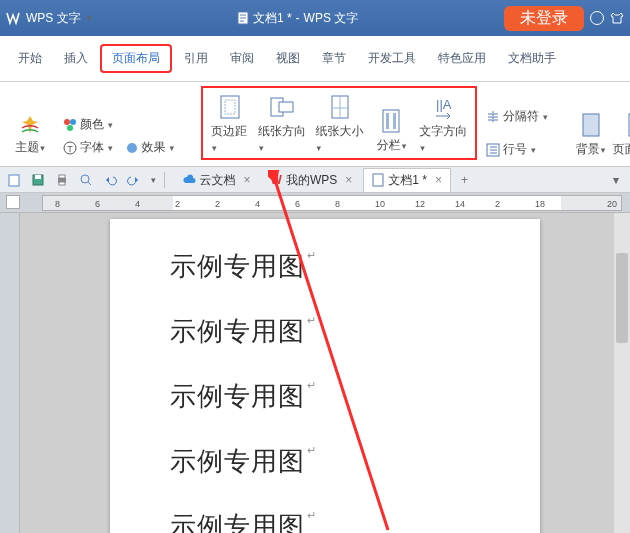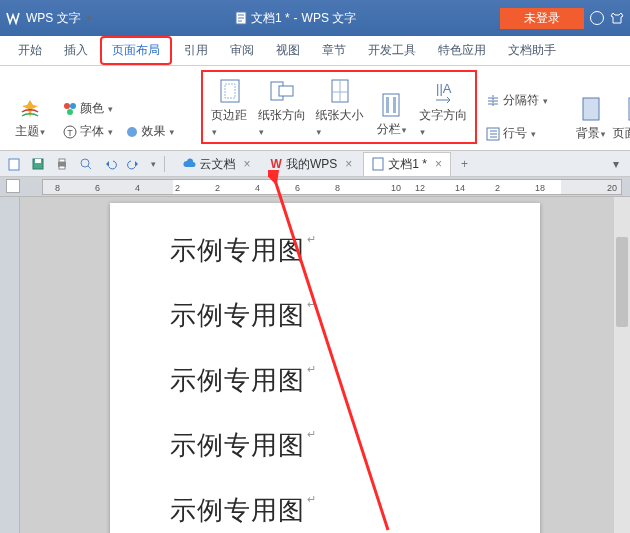--- a/index.html
+++ b/index.html
@@ -1,22 +1,22 @@
 <!DOCTYPE html>
 <html><head>
 <meta charset="utf-8">
 <style>
   * { margin: 0; padding: 0; box-sizing: border-box; font-family: "Microsoft YaHei", sans-serif; }
   body { width: 630px; height: 533px; background: #cfcfcf; overflow: hidden; font-size: 12px; color: #333; position: relative; }
   .titlebar { height: 36px; background: linear-gradient(#4a77b4,#3c6aa8); display: flex; align-items: center; color: #fff; font-size: 12px; }
   .titlebar .logo { width: 18px; height: 18px; margin: 0 4px; display:flex; align-items:center; justify-content:center;}
   .titlebar .center { flex:1; text-align:center; display:flex; align-items:center; justify-content:center; gap:4px;}
   .titlebar .right { display:flex; align-items:center; gap:6px; padding-right:6px;}
-  .login-btn { background:#f25d30; color:#fff; padding:2px 24px; font-size:12px;}
-  .menubar { height: 30px; background:#fff; border-bottom:1px solid #d0d0d0; display:flex; align-items:center; padding:0 8px; gap:2px;}
+  .login-btn { background:#f25d30; color:#fff; padding:2px 16px; font-size:16px;border-radius:6px;}
+  .menubar { height: 46px; background:#fff; border-bottom:1px solid #d0d0d0; display:flex; align-items:center; padding:0 8px; gap:2px;}
   .menu-item { padding:4px 10px; cursor:pointer; color:#4a5a70; }
   .menu-item.active { color:#2e6fd0; }
   .hl-red { border:2px solid #ff2a2a; border-radius:4px; }
   .ribbon { background:#fff; border-bottom:1px solid #c8c8c8; padding:4px 6px 6px; display:flex; align-items:flex-end; gap:6px; position:relative;}
   .rb-group { display:flex; flex-direction:column; align-items:center; gap:2px; padding:2px 4px;}
   .rb-btn { display:flex; flex-direction:column; align-items:center; justify-content:flex-end; gap:3px; min-width:40px; padding:2px 2px; cursor:pointer;}
   .rb-small { display:flex; align-items:center; gap:3px; font-size:12px; padding:2px 3px; cursor:pointer;}
   .rb-label { font-size:12px; color:#444; white-space:nowrap;}
   .dd { font-size:9px; color:#666; margin-left:1px;}
   .boxed-group { border:2px solid #ff2a2a; padding:4px 6px 2px; display:flex; gap:6px; align-items:flex-end;}
@@ -309,21 +309,21 @@
   <div class="ruler">
     <div class="page-region"></div>
   <span class="tick" style="left: 12px;">8</span>
       <span class="tick" style="left: 52px;">6</span>
       <span class="tick" style="left: 92px;">4</span>
       <span class="tick" style="left: 132px;">2</span>
       <span class="tick" style="left: 172px;">2</span>
       <span class="tick" style="left: 212px;">4</span>
       <span class="tick" style="left: 252px;">6</span>
       <span class="tick" style="left: 292px;">8</span>
-      <span class="tick" style="left: 348px;">10</span>
+      <span class="tick" style="left: 332px;">10</span>
       <span class="tick" style="left: 372px;">12</span>
       <span class="tick" style="left: 412px;">14</span>
       <span class="tick" style="left: 452px;">2</span>
       <span class="tick" style="left: 492px;">18</span>
       <span class="tick" style="left: 564px;">20</span>
     </div>
 </div>
 
 <div class="workspace">
   <div class="vruler"></div>

